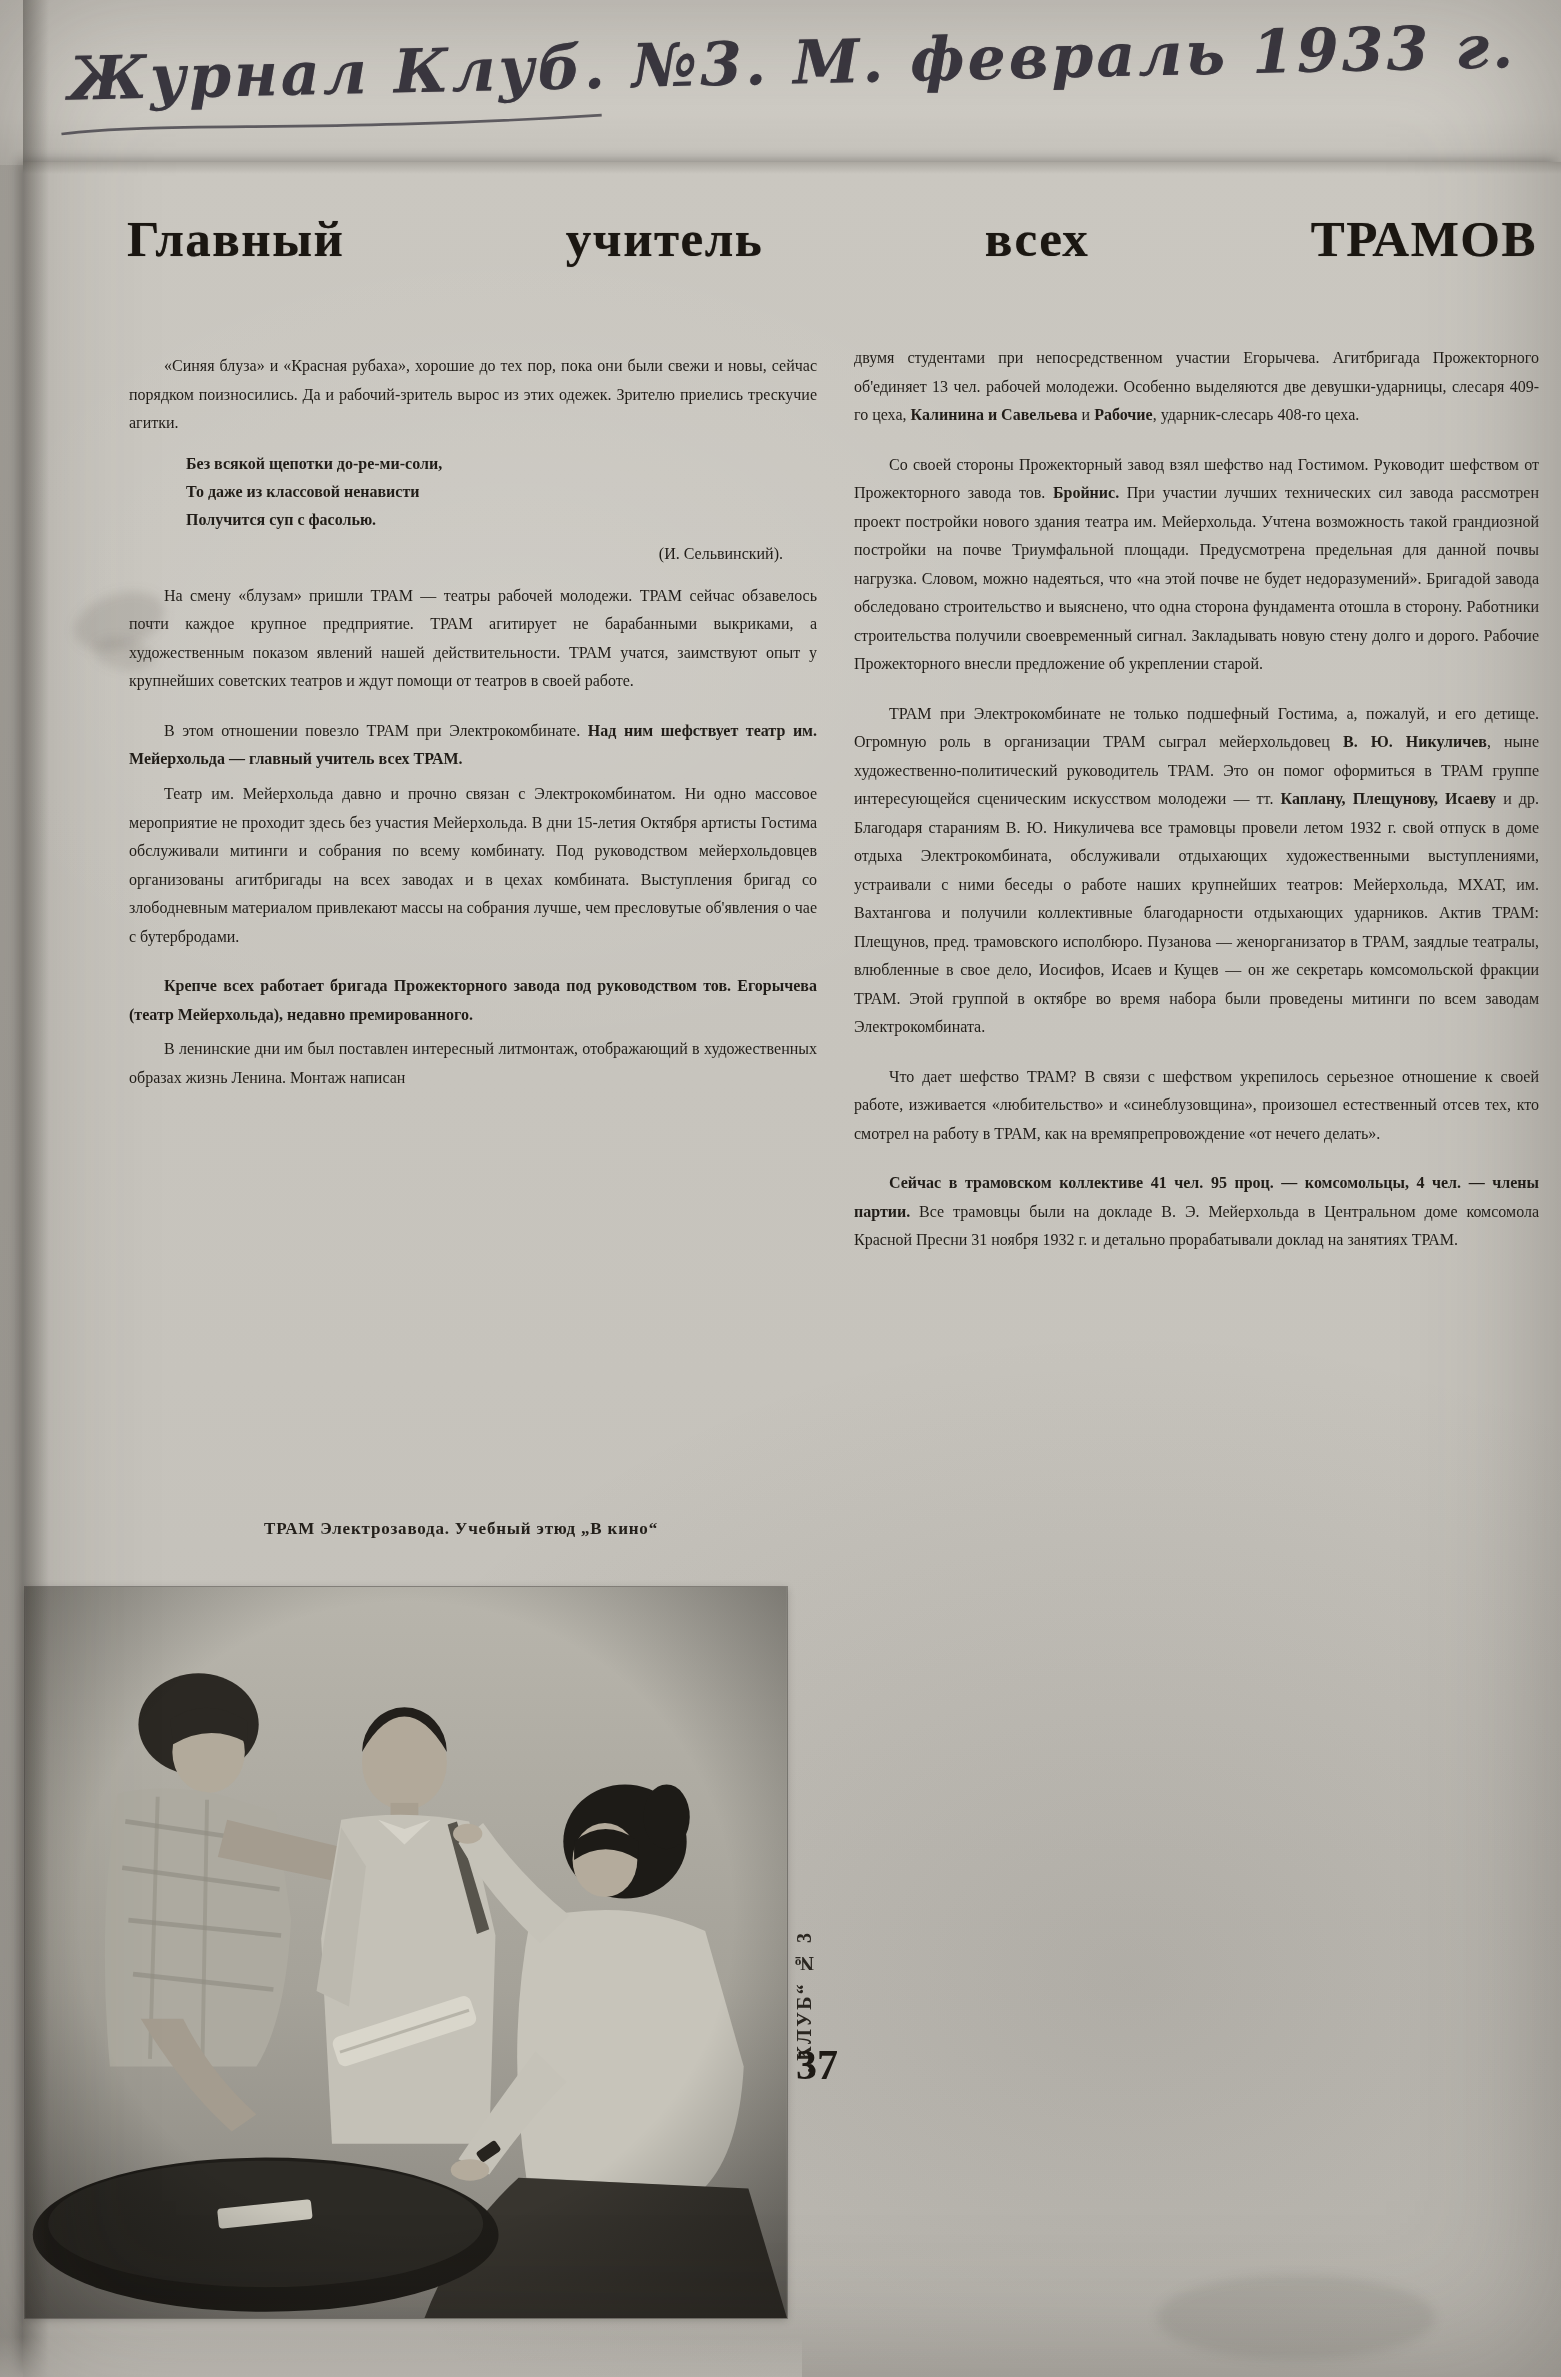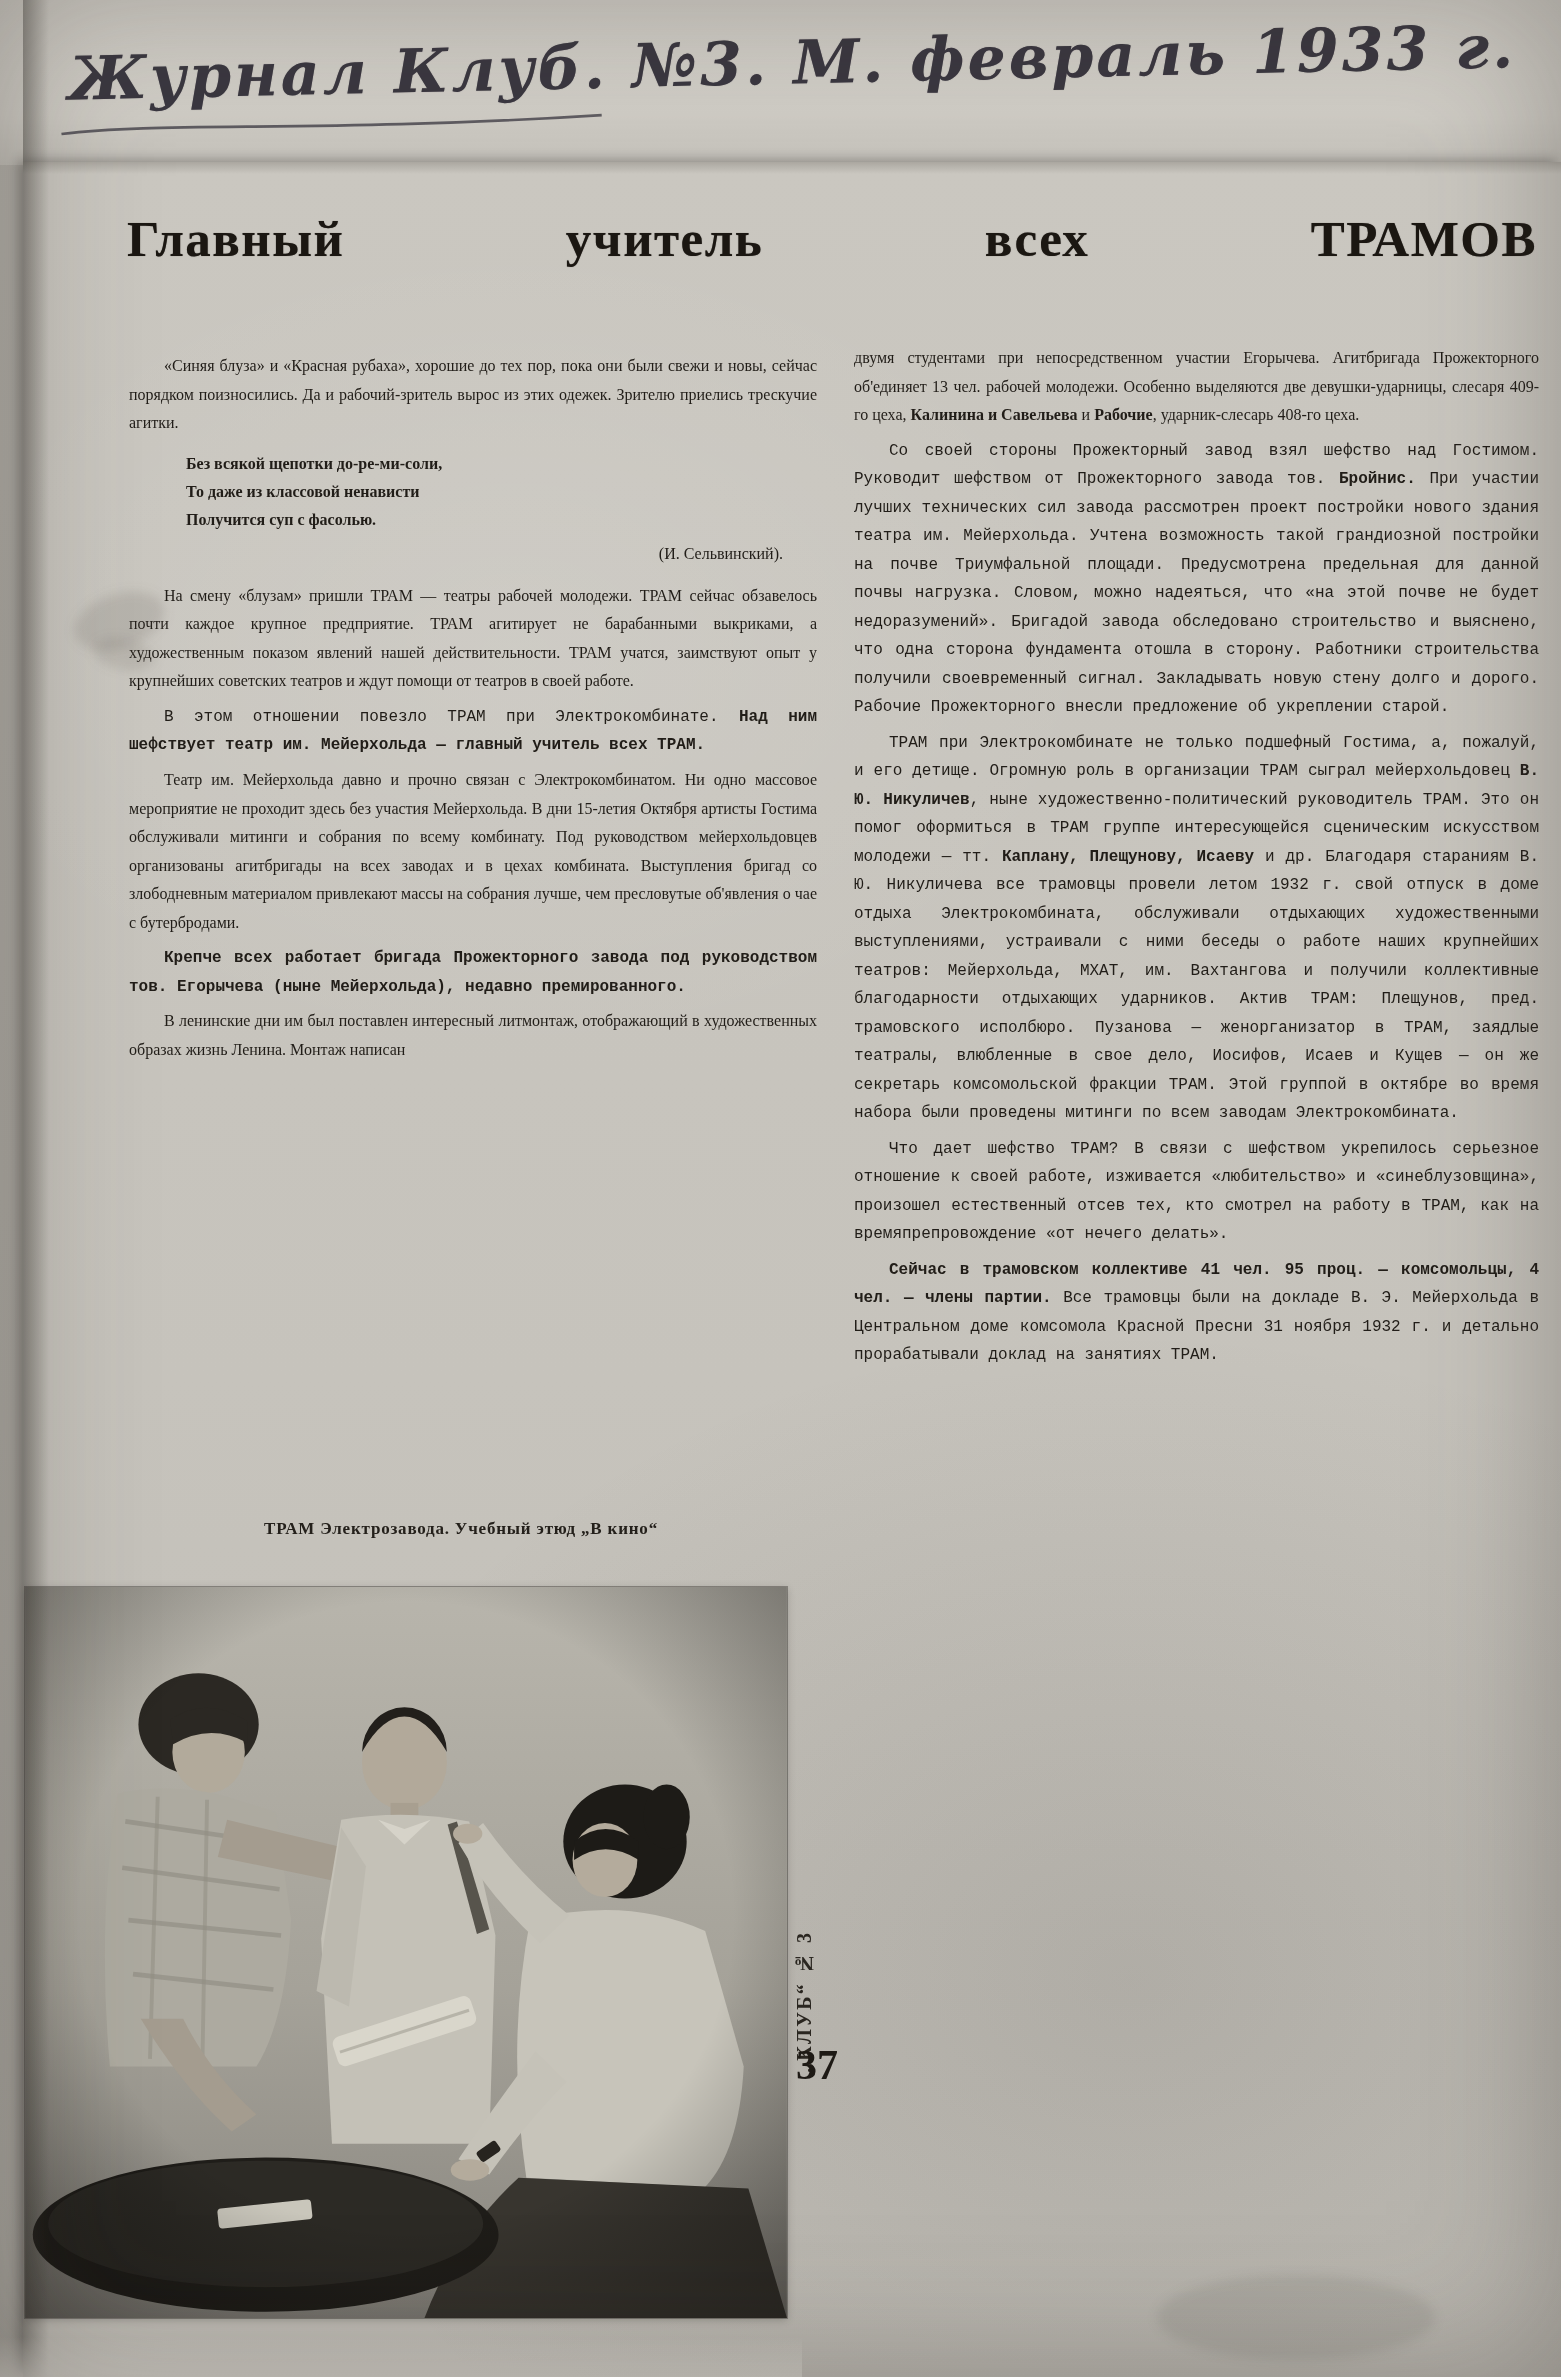--- a/index.html
+++ b/index.html
@@ -61,21 +61,21 @@
   }
   .col{
     position:absolute;
     font-size:16px;line-height:28.5px;text-align:justify;
     color:var(--ink);
   }
   .col-left{left:106px;top:190px;width:688px;}
   .col-right{left:831px;top:182px;width:685px;}
   .para{margin:0 0 6.2px 0;}
   .para.indent{text-indent:35px;}
-  .para.gap{margin-top:7px;font-family:Liberation Mono, monospace;}
+  .para.gap{margin-top:21px;}
   .b{font-weight:bold;}
   .verse{
     font-weight:bold;margin:12.3px 0 14px 57px;line-height:28px;
   }
   .verse-attrib{
     font-weight:normal;text-align:right;margin:6.2px 34px 0 0;
   }
   .caption{
     position:absolute;left:68px;top:1357px;width:740px;
     font-size:17px;font-weight:bold;letter-spacing:0.8px;text-align:center;
@@ -130,21 +130,21 @@
         <p class="para indent"><span>«Синяя блуза» и «Красная рубаха», хорошие до тех пор, пока они были свежи и новы, сейчас порядком поизносились. Да и рабочий-зритель вырос из этих одежек. Зрителю приелись трескучие агитки.</span></p>
         <div class="verse">
           <div class="verse-line">Без всякой щепотки до-ре-ми-соли,</div>
           <div class="verse-line">То даже из классовой ненависти</div>
           <div class="verse-line">Получится суп с фасолью.</div>
           <div class="verse-attrib">(И. Сельвинский).</div>
         </div>
         <p class="para indent"><span>На смену «блузам» пришли ТРАМ — театры рабочей молодежи. ТРАМ сейчас обзавелось почти каждое крупное предприятие. ТРАМ агитирует не барабанными выкриками, а художественным показом явлений нашей действительности. ТРАМ учатся, заимствуют опыт у крупнейших советских театров и ждут помощи от театров в своей работе.</span></p>
         <p class="para indent gap"><span>В этом отношении повезло ТРАМ при Электрокомбинате. </span><span class="b">Над ним шефствует театр им. Мейерхольда — главный учитель всех ТРАМ.</span></p>
         <p class="para indent"><span>Театр им. Мейерхольда давно и прочно связан с Электрокомбинатом. Ни одно массовое мероприятие не проходит здесь без участия Мейерхольда. В дни 15-летия Октября артисты Гостима обслуживали митинги и собрания по всему комбинату. Под руководством мейерхольдовцев организованы агитбригады на всех заводах и в цехах комбината. Выступления бригад со злободневным материалом привлекают массы на собрания лучше, чем пресловутые об'явления о чае с бутербродами.</span></p>
-        <p class="para indent gap"><span class="b">Крепче всех работает бригада Прожекторного завода под руководством тов. Егорычева (ныне Мейерхольда), недавно премированного.</span></p>
+        <p class="para indent gap"><span class="b">Крепче всех работает бригада Прожекторного завода под руководством тов. Егорычева (театр Мейерхольда), недавно премированного.</span></p>
         <p class="para indent"><span>В ленинские дни им был поставлен интересный литмонтаж, отображающий в художественных образах жизнь Ленина. Монтаж написан</span></p>
       </div>
     <div class="col col-right">
         <p class="para"><span>двумя студентами при непосредственном участии Егорычева. Агитбригада Прожекторного об'единяет 13 чел. рабочей молодежи. Особенно выделяются две девушки-ударницы, слесаря 409-го цеха, </span><span class="b">Калинина и Савельева</span><span> и </span><span class="b">Рабочие</span><span>, ударник-слесарь 408-го цеха.</span></p>
         <p class="para indent gap"><span>Со своей стороны Прожекторный завод взял шефство над Гостимом. Руководит шефством от Прожекторного завода тов. </span><span class="b">Бройнис.</span><span> При участии лучших технических сил завода рассмотрен проект постройки нового здания театра им. Мейерхольда. Учтена возможность такой грандиозной постройки на почве Триумфальной площади. Предусмотрена предельная для данной почвы нагрузка. Словом, можно надеяться, что «на этой почве не будет недоразумений». Бригадой завода обследовано строительство и выяснено, что одна сторона фундамента отошла в сторону. Работники строительства получили своевременный сигнал. Закладывать новую стену долго и дорого. Рабочие Прожекторного внесли предложение об укреплении старой.</span></p>
         <p class="para indent gap"><span>ТРАМ при Электрокомбинате не только подшефный Гостима, а, пожалуй, и его детище. Огромную роль в организации ТРАМ сыграл мейерхольдовец </span><span class="b">В. Ю. Никуличев</span><span>, ныне художественно-политический руководитель ТРАМ. Это он помог оформиться в ТРАМ группе интересующейся сценическим искусством молодежи — тт. </span><span class="b">Каплану, Плещунову, Исаеву</span><span> и др. Благодаря стараниям В. Ю. Никуличева все трамовцы провели летом 1932 г. свой отпуск в доме отдыха Электрокомбината, обслуживали отдыхающих художественными выступлениями, устраивали с ними беседы о работе наших крупнейших театров: Мейерхольда, МХАТ, им. Вахтангова и получили коллективные благодарности отдыхающих ударников. Актив ТРАМ: Плещунов, пред. трамовского исполбюро. Пузанова — женорганизатор в ТРАМ, заядлые театралы, влюбленные в свое дело, Иосифов, Исаев и Кущев — он же секретарь комсомольской фракции ТРАМ. Этой группой в октябре во время набора были проведены митинги по всем заводам Электрокомбината.</span></p>
         <p class="para indent gap"><span>Что дает шефство ТРАМ? В связи с шефством укрепилось серьезное отношение к своей работе, изживается «любительство» и «синеблузовщина», произошел естественный отсев тех, кто смотрел на работу в ТРАМ, как на времяпрепровождение «от нечего делать».</span></p>
         <p class="para indent gap"><span class="b">Сейчас в трамовском коллективе 41 чел. 95 проц. — комсомольцы, 4 чел. — члены партии.</span><span> Все трамовцы были на докладе В. Э. Мейерхольда в Центральном доме комсомола Красной Пресни 31 ноября 1932 г. и детально прорабатывали доклад на занятиях ТРАМ.</span></p>
       </div>
 

